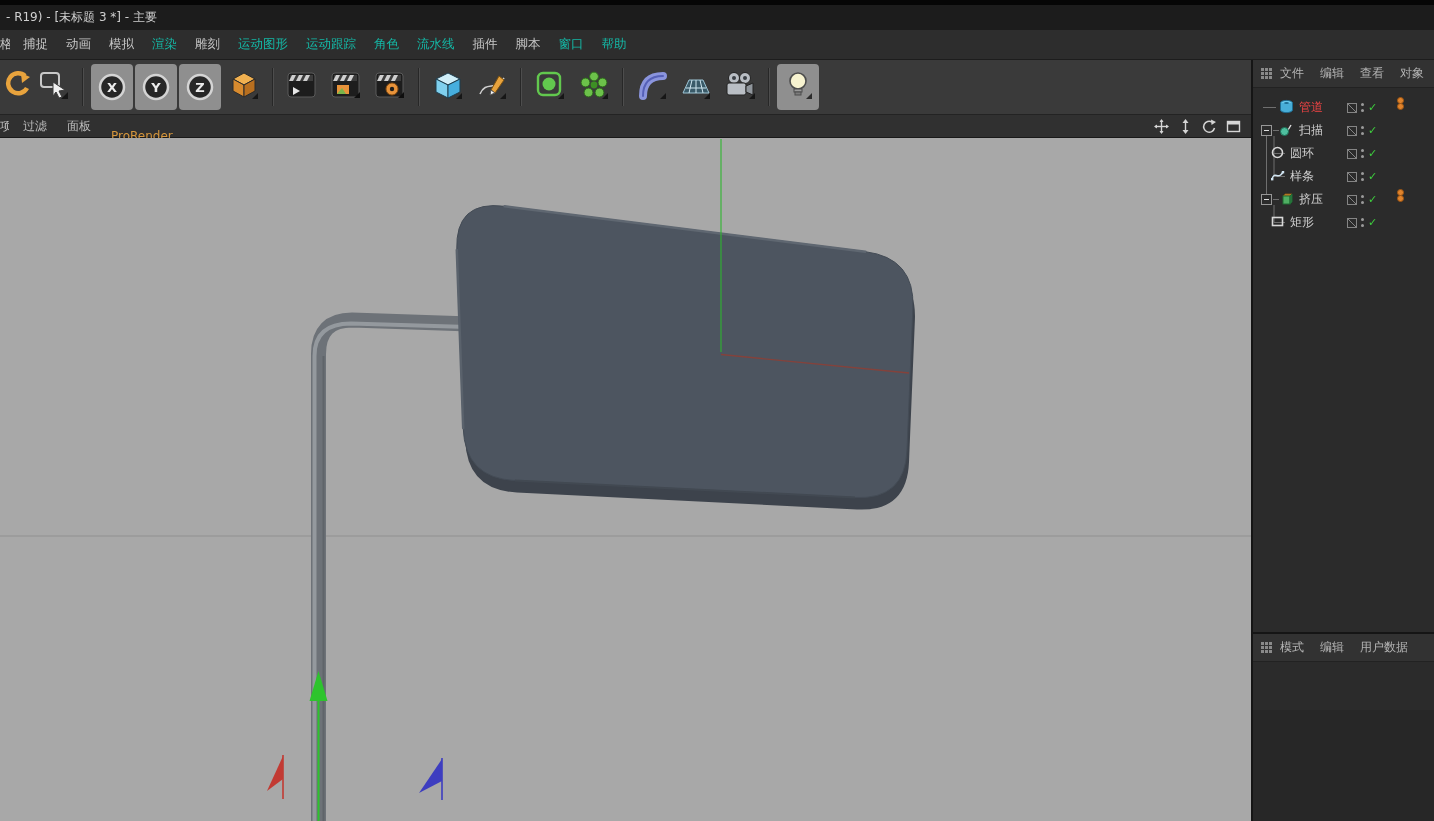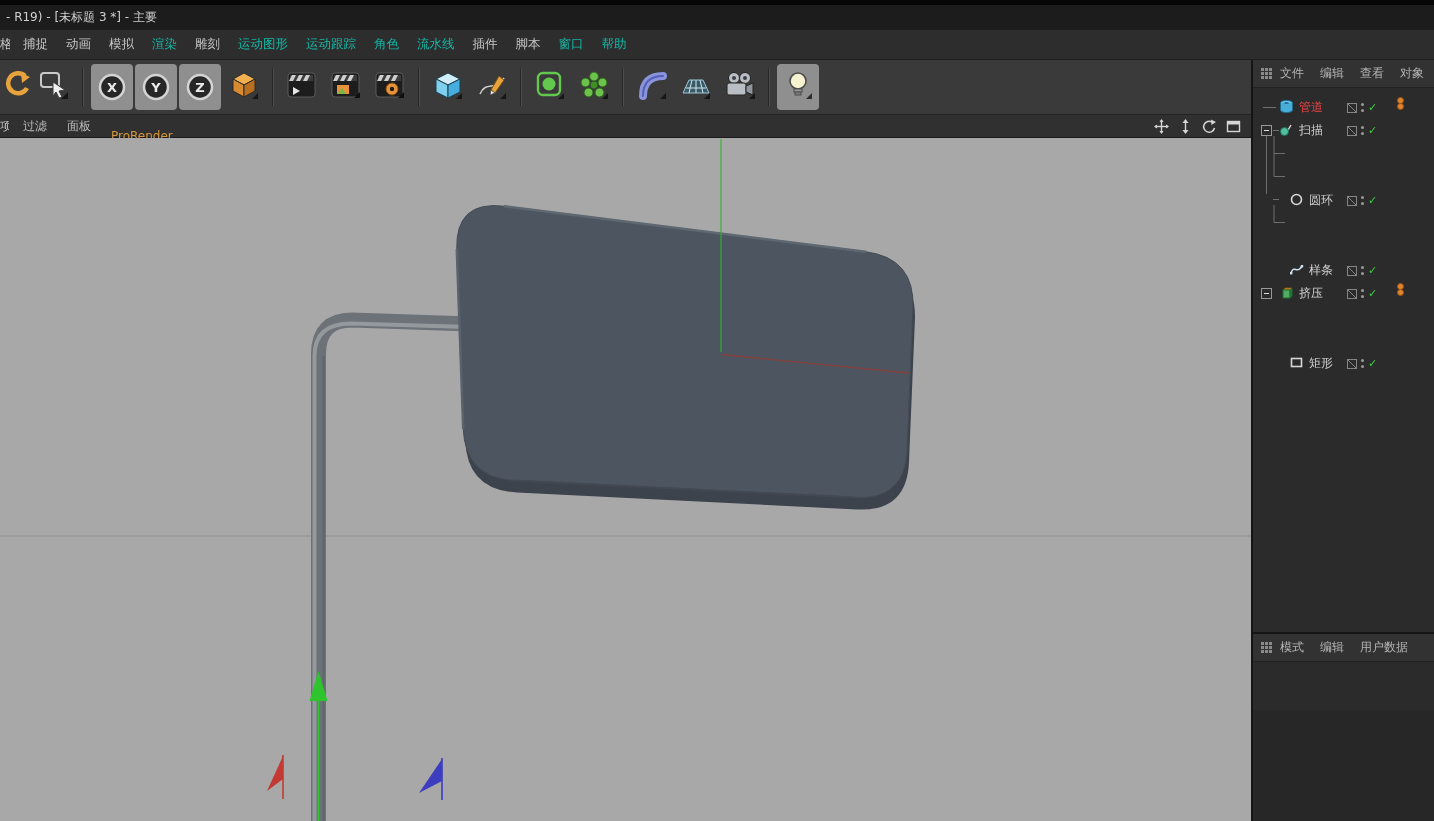--- a/index.html
+++ b/index.html
@@ -52,21 +52,21 @@
   .panel-header { height:28px; background:#323232; border-bottom:1px solid #222;
     display:flex; align-items:center; font-size:12px; color:#b4b4b4; white-space:nowrap; overflow:hidden; flex:0 0 auto; }
   .panel-menu-item { padding:0 8px; }
   .grip { width:3px; height:3px; background:#8a8a8a; margin:0 8px 0 8px; flex:0 0 auto;
     box-shadow:4px 0 #8a8a8a,8px 0 #8a8a8a,0 4px #8a8a8a,4px 4px #8a8a8a,8px 4px #8a8a8a,0 -4px #8a8a8a,4px -4px #8a8a8a,8px -4px #8a8a8a; }
 
   .om-tree { flex:1; position:relative; padding-top:8px; font-size:12px; color:#cfcfcf; }
   .tree-lines { position:absolute; left:0; top:8px; }
   .om-row { height:23px; display:flex; align-items:center; position:relative; }
   .om-row.ind0 { padding-left:26px; }
-  .om-row.ind1 { padding-left:36px;margin-top:47px; }
+  .om-row.ind1 { padding-left:17px; }
   .om-icon { margin-right:5px; flex:0 0 auto; }
   .om-label { white-space:nowrap; }
   .om-label.selected { color:#ef4444; }
   .expander { position:absolute; left:8px; top:6px; width:11px; height:11px; border:1px solid #979797;
     background:#2b2b2b; display:flex; align-items:center; justify-content:center; }
   .expander .minus { width:5px; height:1px; background:#dcdcdc; }
   .row-right { position:absolute; left:94px; top:0; height:23px; display:flex; align-items:center; gap:4px; }
   .square-slash { width:10px; height:10px; border:1px solid #858585;
     background:linear-gradient(45deg,transparent 44%,#858585 46%,#858585 54%,transparent 56%); }
   .vis-dots { display:flex; flex-direction:column; gap:3px; }

